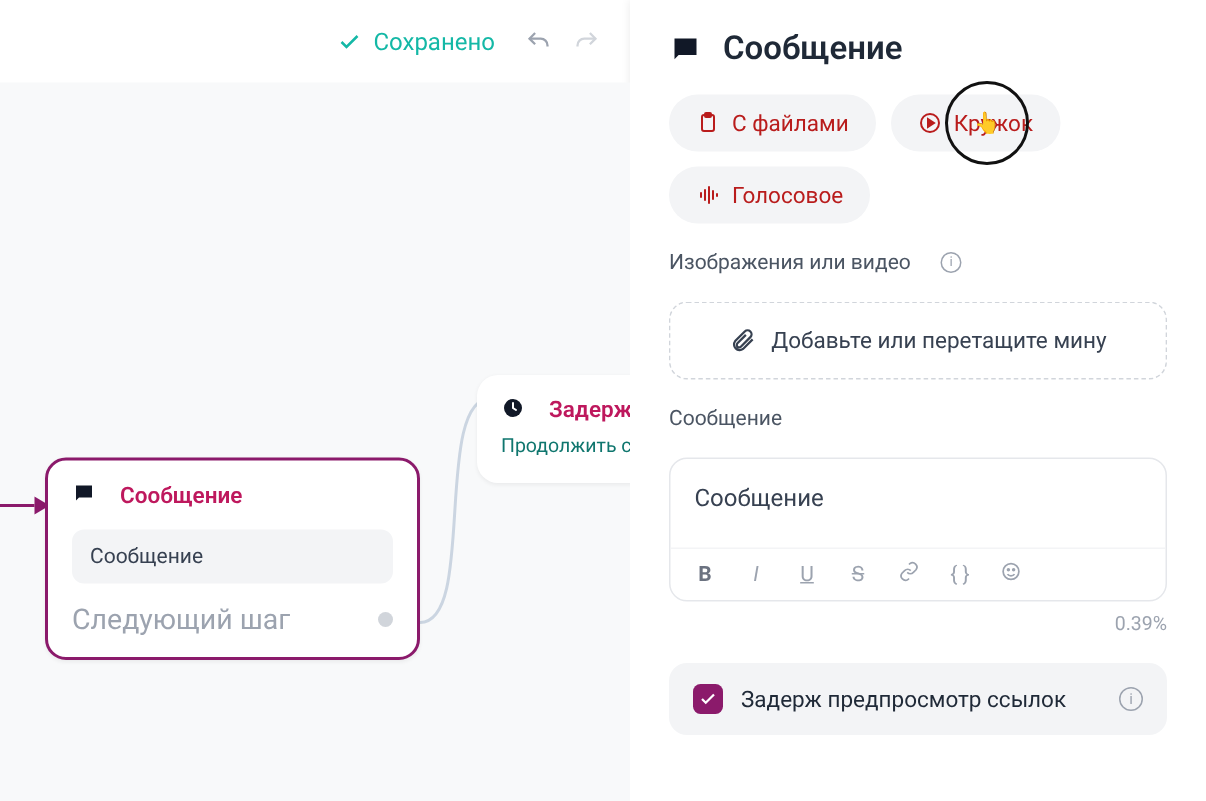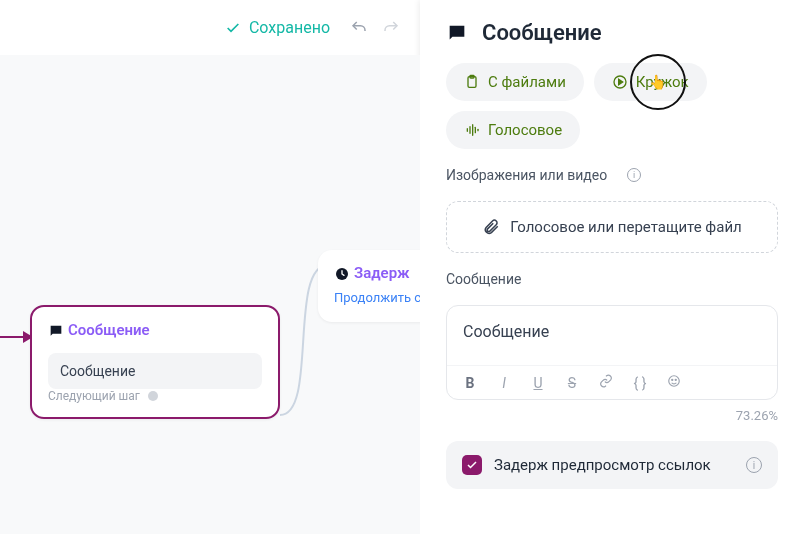--- a/index.html
+++ b/index.html
@@ -9,42 +9,42 @@
   
   .canvas-wrap { flex: 1; display: flex; flex-direction: column; min-width: 0; }
   .topbar { height: 55px; display: flex; align-items: center; justify-content: flex-end; padding: 0 20px 0 0; gap: 20px; }
   .saved { display: flex; align-items: center; gap: 8px; color: #14b8a6; font-size: 16px; }
   .undo-redo { display: flex; gap: 14px; color: #9ca3af; }
   .undo-redo svg { width: 18px; height: 18px; }
   .canvas { flex: 1; background: #f8f9fa; position: relative; overflow: hidden; }
 
   .node { position: absolute; background: #fff; border-radius: 14px; padding: 14px 16px; box-shadow: 0 1px 3px rgba(0,0,0,0.06); }
   .node.selected { border: 2px solid #8b1a6b; }
-  .node-header { display: flex; align-items: flex-end; gap: 4px; font-weight: 600; font-size: 15px; color: #8b5cf6; }
+  .node-header { display: flex; align-items: flex-start; gap: 16px; font-weight: 600; font-size: 15px; color: #be185d; }
   .node-header svg, .node-header .ic { width: 16px; height: 16px; flex-shrink: 0; }
-  .node-sub { font-size: 13px; color: #3b82f6; margin-top: 6px; }
+  .node-sub { font-size: 13px; color: #0f766e; margin-top: 6px; }
 
   .node-msg { left: 30px; top: 250px; width: 250px; }
   .node-msg .pill { margin-top: 14px; background: #f3f4f6; border-radius: 8px; padding: 10px 12px; font-size: 14px; color: #374151; }
-  .node-msg .next { margin-top: 0; text-align: right; font-size: 12px; color: #9ca3af; display: flex; align-items: center; justify-content: flex-start; gap: 8px; }
+  .node-msg .next { margin-top: 12px; text-align: right; font-size: 19px; color: #9ca3af; display: flex; align-items: center; justify-content: space-between; gap: 8px; }
   .node-msg .next .dot { width: 10px; height: 10px; border-radius: 50%; background: #d1d5db; }
 
   .node-delay { left: 318px; top: 195px; width: 130px; padding-right: 8px; }
   .node-delay .node-sub { line-height: 1.5; }
 
   .edge { position: absolute; pointer-events: none; }
   .arrow-in { position: absolute; left: -5px; top: 270px; }
 
   
   .panel { width: 384px; flex-shrink: 0; background: #fff; box-shadow: -1px 0 6px rgba(0,0,0,0.08); display: flex; flex-direction: column; padding: 20px 26px; gap: 18px; overflow: hidden; }
   .panel-title { display: flex; align-items: center; gap: 14px; font-size: 22px; font-weight: 600; }
   .panel-title svg { width: 22px; height: 22px; }
 
   .tabs { display: flex; flex-wrap: wrap; gap: 10px; position: relative; }
-  .tab { display: inline-flex; align-items: center; gap: 8px; padding: 10px 18px; border-radius: 999px; background: #f3f4f6; color: #4d7c0f; font-size: 15px; cursor: pointer; border: none; }
+  .tab { display: inline-flex; align-items: center; gap: 8px; padding: 10px 18px; border-radius: 999px; background: #f3f4f6; color: #b91c1c; font-size: 15px; cursor: pointer; border: none; }
   .tab.active { background: #8b1a6b; color: #fff; }
   .tab svg { width: 16px; height: 16px; }
 
   .cursor-ring { position: absolute; width: 56px; height: 56px; border: 2px solid #111; border-radius: 50%; pointer-events: none; }
   .cursor-ring .hand { position: absolute; left: 50%; top: 50%; transform: translate(-50%,-50%); font-size: 14px; }
 
   .section-label { font-size: 14px; color: #4b5563; display: flex; align-items: center; gap: 20px; }
   .section-label .info { width: 14px; height: 14px; border: 1px solid #9ca3af; border-radius: 50%; display: inline-flex; align-items: center; justify-content: center; font-size: 9px; color: #9ca3af; }
 
   .dropzone { border: 1px dashed #d1d5db; border-radius: 12px; padding: 16px; display: flex; align-items: center; justify-content: center; gap: 10px; font-size: 15px; color: #374151; cursor: pointer; }
@@ -173,21 +173,21 @@
 
     <div class="section-label">
       <span>Изображения или видео</span>
       <span class="info">i</span>
     </div>
 
     <div class="dropzone">
       <svg viewBox="0 0 24 24" fill="none" stroke="#374151" stroke-width="2">
           <path d="M21 11l-8.5 8.5a5 5 0 01-7-7L14 4a3.5 3.5 0 015 5l-8.5 8.5a2 2 0 01-3-3L15 7"></path>
         </svg>
-      <span>Голосовое или перетащите файл</span>
+      <span>Добавьте или перетащите мину</span>
     </div>
 
     <div class="section-label">
       <span>Сообщение</span>
     </div>
 
     <div class="editor">
       <div class="area">Сообщение</div>
       <div class="toolbar">
         <span class="b">B</span>
@@ -205,21 +205,21 @@
           <svg width="14" height="14" viewBox="0 0 24 24" fill="none" stroke="currentColor" stroke-width="2">
               <circle cx="12" cy="12" r="9"></circle>
               <circle cx="9" cy="10" r="1" fill="currentColor"></circle>
               <circle cx="15" cy="10" r="1" fill="currentColor"></circle>
               <path d="M8 15c1 1.5 2.5 2 4 2s3-.5 4-2"></path>
             </svg>
         </span>
       </div>
     </div>
 
-    <div class="percent">73.26%</div>
+    <div class="percent">0.39%</div>
 
     <div class="checkbox-row">
       <div class="checkbox">
         <svg viewBox="0 0 24 24">
             <polyline points="20 6 9 17 4 12"></polyline>
           </svg>
       </div>
       <span>Задерж предпросмотр ссылок</span>
       <span class="info" style="width:16px;height:16px;border:1px solid #9ca3af;border-radius:50%;display:inline-flex;align-items:center;justify-content:center;font-size:10px;color:#9ca3af;">i</span>
     </div>

